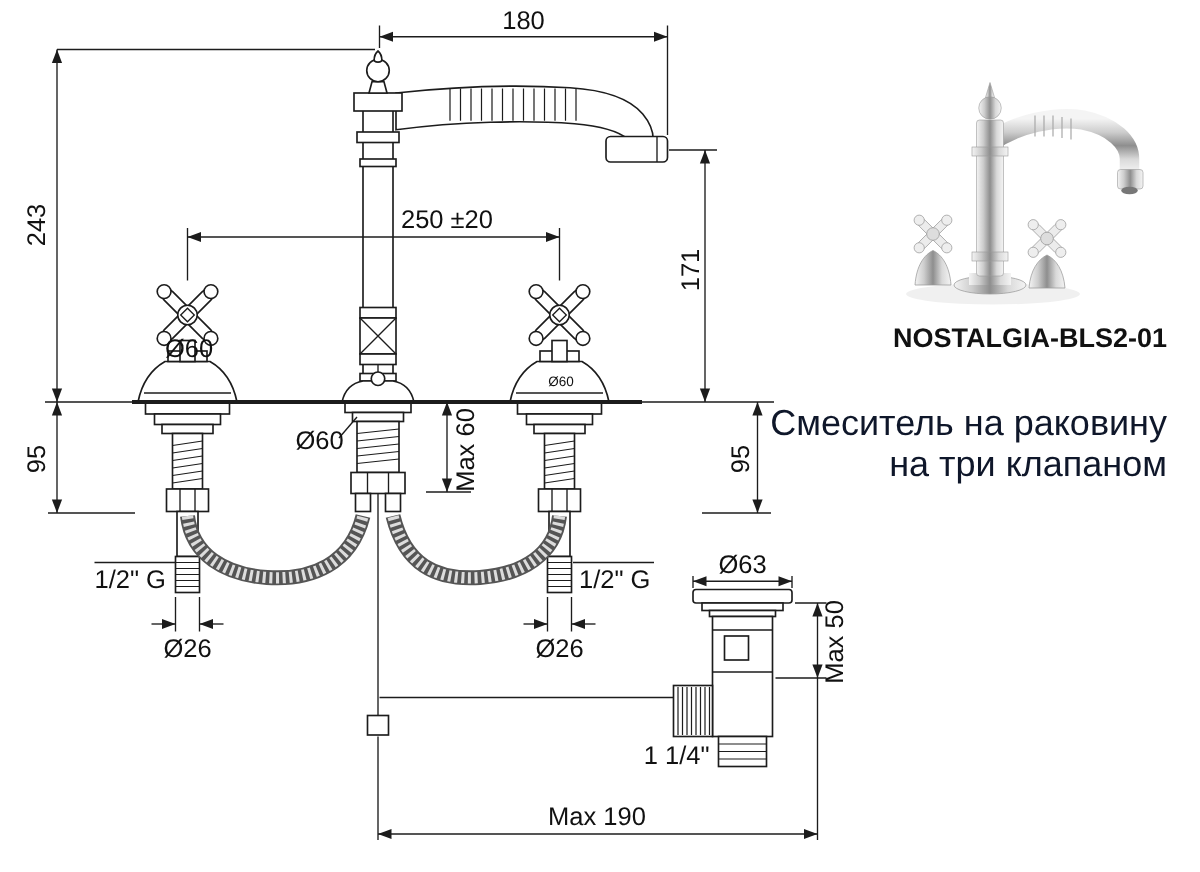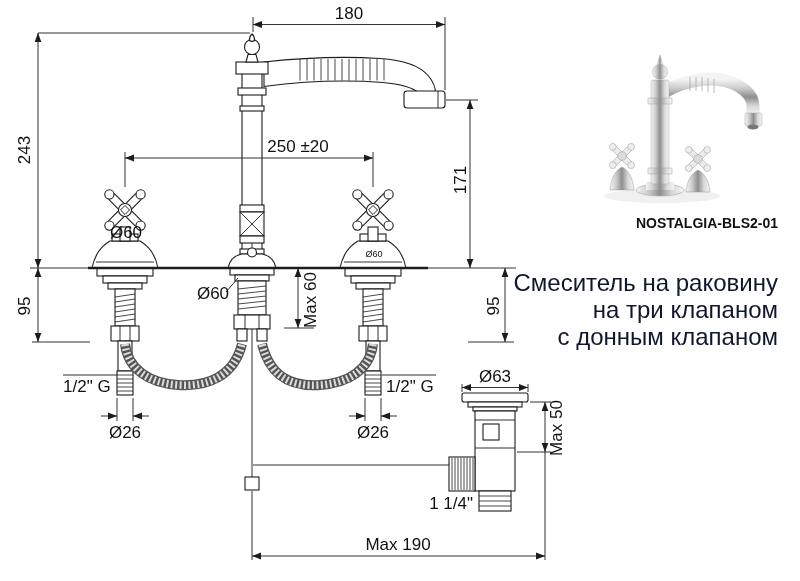--- a/index.html
+++ b/index.html
@@ -8,21 +8,21 @@
   .canvas svg{position:absolute;left:0;top:0;}
   text{font-family:"Liberation Sans","DejaVu Sans",sans-serif;}
   .dim{font-size:17px;fill:#111;}
   .dim-sm{font-size:9px;fill:#111;}
   .ol{stroke:#1c1c1c;stroke-width:1.1;fill:#fff;}
   .ln{stroke:#1c1c1c;stroke-width:.9;fill:none;}
   .dl{stroke:#1c1c1c;stroke-width:.9;fill:none;}
   .thk{stroke:#1c1c1c;stroke-width:2.6;fill:none;}
   .hatch{stroke:#1c1c1c;stroke-width:.8;fill:none;}
   .p-name{position:absolute;left:498px;top:215px;width:280px;text-align:right;
-          font-weight:bold;font-size:14px;color:#111;}
+          font-weight:bold;font-size:18px;color:#111;}
   .p-desc{position:absolute;left:468px;top:269px;width:310px;text-align:right;
           font-size:24px;line-height:27px;color:#0f172a;}
 </style>
 </head>
 <body>
 
 <div class="canvas">
 
 <svg width="800" height="581" viewBox="0 0 800 581">
   <defs>
@@ -289,16 +289,15 @@
       <circle r="4.2" fill="#ddd" stroke="#999" stroke-width="0.5"></circle>
     </g>
   </g>
 </svg>
 
 <div class="p-name">NOSTALGIA-BLS2-01</div>
 
 <div class="p-desc">
   <div>Смеситель на раковину</div>
   <div>на три клапаном</div>
-  <div>с донным клапаном</div>
 </div>
 
 </div>
 
 </body></html>

